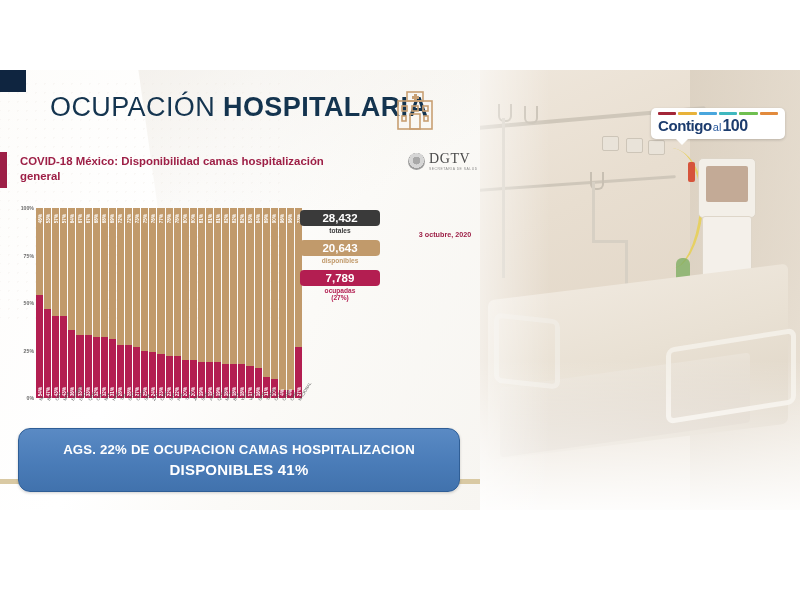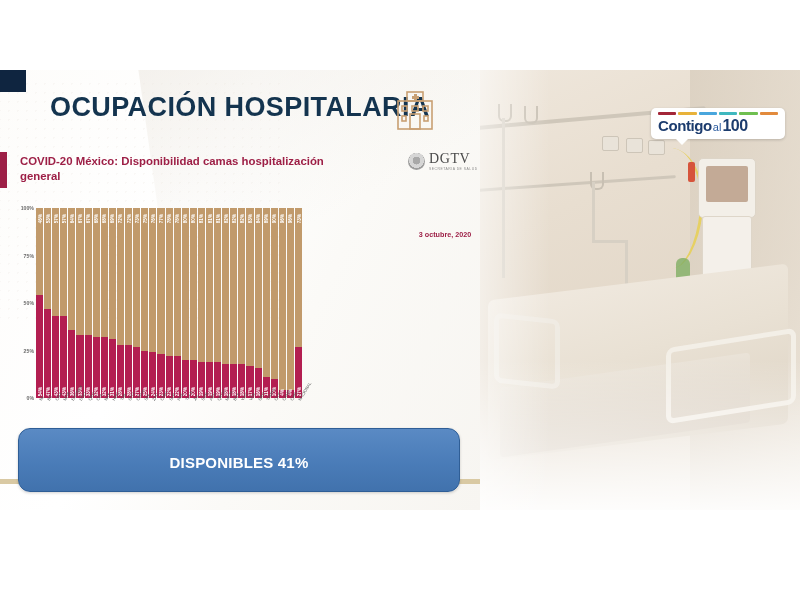--- a/index.html
+++ b/index.html
@@ -21,21 +21,21 @@
          background-size:9px 9px;opacity:.55;pointer-events:none;}
   #slide .swoosh{position:absolute;right:-30px;top:-40px;width:360px;height:220px;
          background:linear-gradient(160deg,rgba(235,230,222,.55),rgba(255,255,255,0) 70%);
          transform:rotate(-8deg);pointer-events:none;}
   .corner-dark{position:absolute;left:0;top:0;width:26px;height:22px;background:#0f2540;}
   .accent-bar{position:absolute;left:0;top:82px;width:7px;height:36px;background:#9d1f46;}
 
   
   .slide-title{position:absolute;left:50px;top:22px;font-size:27px;letter-spacing:.4px;
        color:#14344f;white-space:nowrap;}
-  .slide-title .light{font-weight:700;}
+  .slide-title .light{font-weight:400;}
   .slide-title .bold{font-weight:700;}
   .hosp-icon{position:absolute;left:392px;top:20px;width:46px;height:42px;}
 
   .subtitle{position:absolute;left:20px;top:84px;width:330px;font-size:11.4px;font-weight:700;
        color:#9d1f46;line-height:1.35;}
 
   
   .salud{position:absolute;left:408px;top:82px;display:flex;align-items:center;gap:4px;}
   .salud .eagle{width:17px;height:17px;border-radius:50%;
        background:radial-gradient(circle at 50% 45%, #9a9a9a 0 30%, #cfcfcf 31% 58%, #8d8d8d 59% 100%);
@@ -170,21 +170,21 @@
         <rect x="18" y="24" width="10" height="15"></rect>
         <rect x="10" y="16" width="5" height="5"></rect>
         <rect x="20" y="16" width="6" height="5"></rect>
         <rect x="31" y="16" width="5" height="5"></rect>
         <rect x="10" y="26" width="4" height="5"></rect>
         <rect x="32" y="26" width="4" height="5"></rect>
       </g>
       <path d="M22 4h3v2h2v3h-2v2h-3V9h-2V6h2z" fill="#c89f72"></path>
     </svg>
 
-    <div class="subtitle">COVID-20 México: Disponibilidad camas hospitalización general</div>
+    <div class="subtitle">COVID-18 México: Disponibilidad camas hospitalización general</div>
 
     <div class="salud">
       <div class="eagle"></div>
       <div class="stxt">
         <div class="s1">DGTV</div>
         <div class="s2">SECRETARÍA DE SALUD</div>
       </div>
     </div>
 
     <div class="fecha">3 octubre, 2020</div>
@@ -507,23 +507,35 @@
       </div>
       <div class="li">
         <span class="sw sw-di"></span>
         <span>% Disponibilidad</span>
       </div>
     </div>
 
     <div class="source">FUENTE: RED IRAG, acumulado del 02 octubre, 2020  -  SSA/SPPS/DGTV/SERVICIOS DE SALUD ESTATALES</div>
     <div class="goldline"></div>
 
+    <div class="stats">
+      <div class="statbox sb-dark">28,432</div>
+      <div class="statcap cap-dark">totales</div>
+      <div class="statbox sb-tan">20,643</div>
+      <div class="statcap cap-tan">disponibles</div>
+      <div class="statbox sb-red">7,789</div>
+      <div class="statcap cap-red">
+        <div>ocupadas</div>
+        <div>(27%)</div>
+      </div>
+    </div>
   </div>
 
   <div id="banner">
+    <div class="l1">AGS. 22% DE OCUPACION CAMAS HOSPITALIZACION</div>
     <div class="l2">DISPONIBLES 41%</div>
   </div>
 
   <div id="photo">
     <div class="ph-wall"></div>
     <div class="ph-wall2"></div>
 
     <div class="rail rail-a"></div>
     <div class="rail rail-b"></div>
     <div class="hook" style="left:18px;top:34px;"></div>

